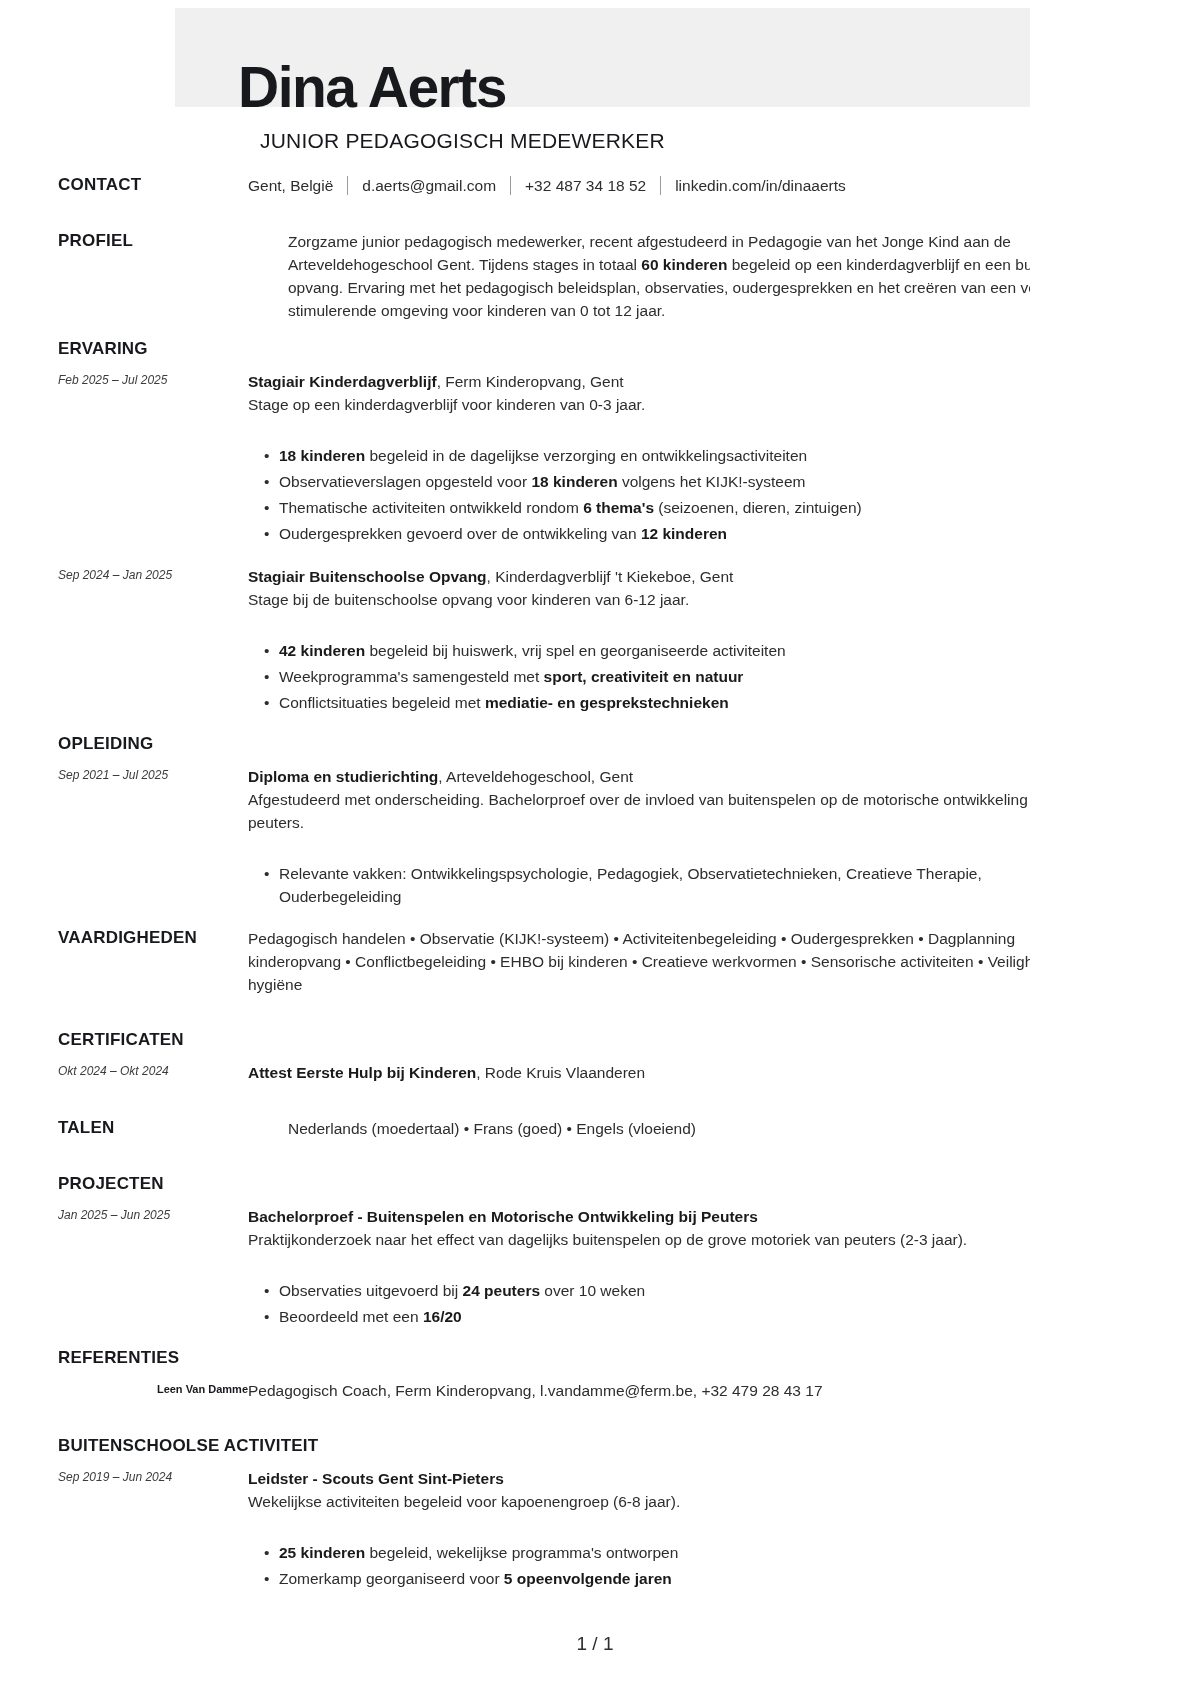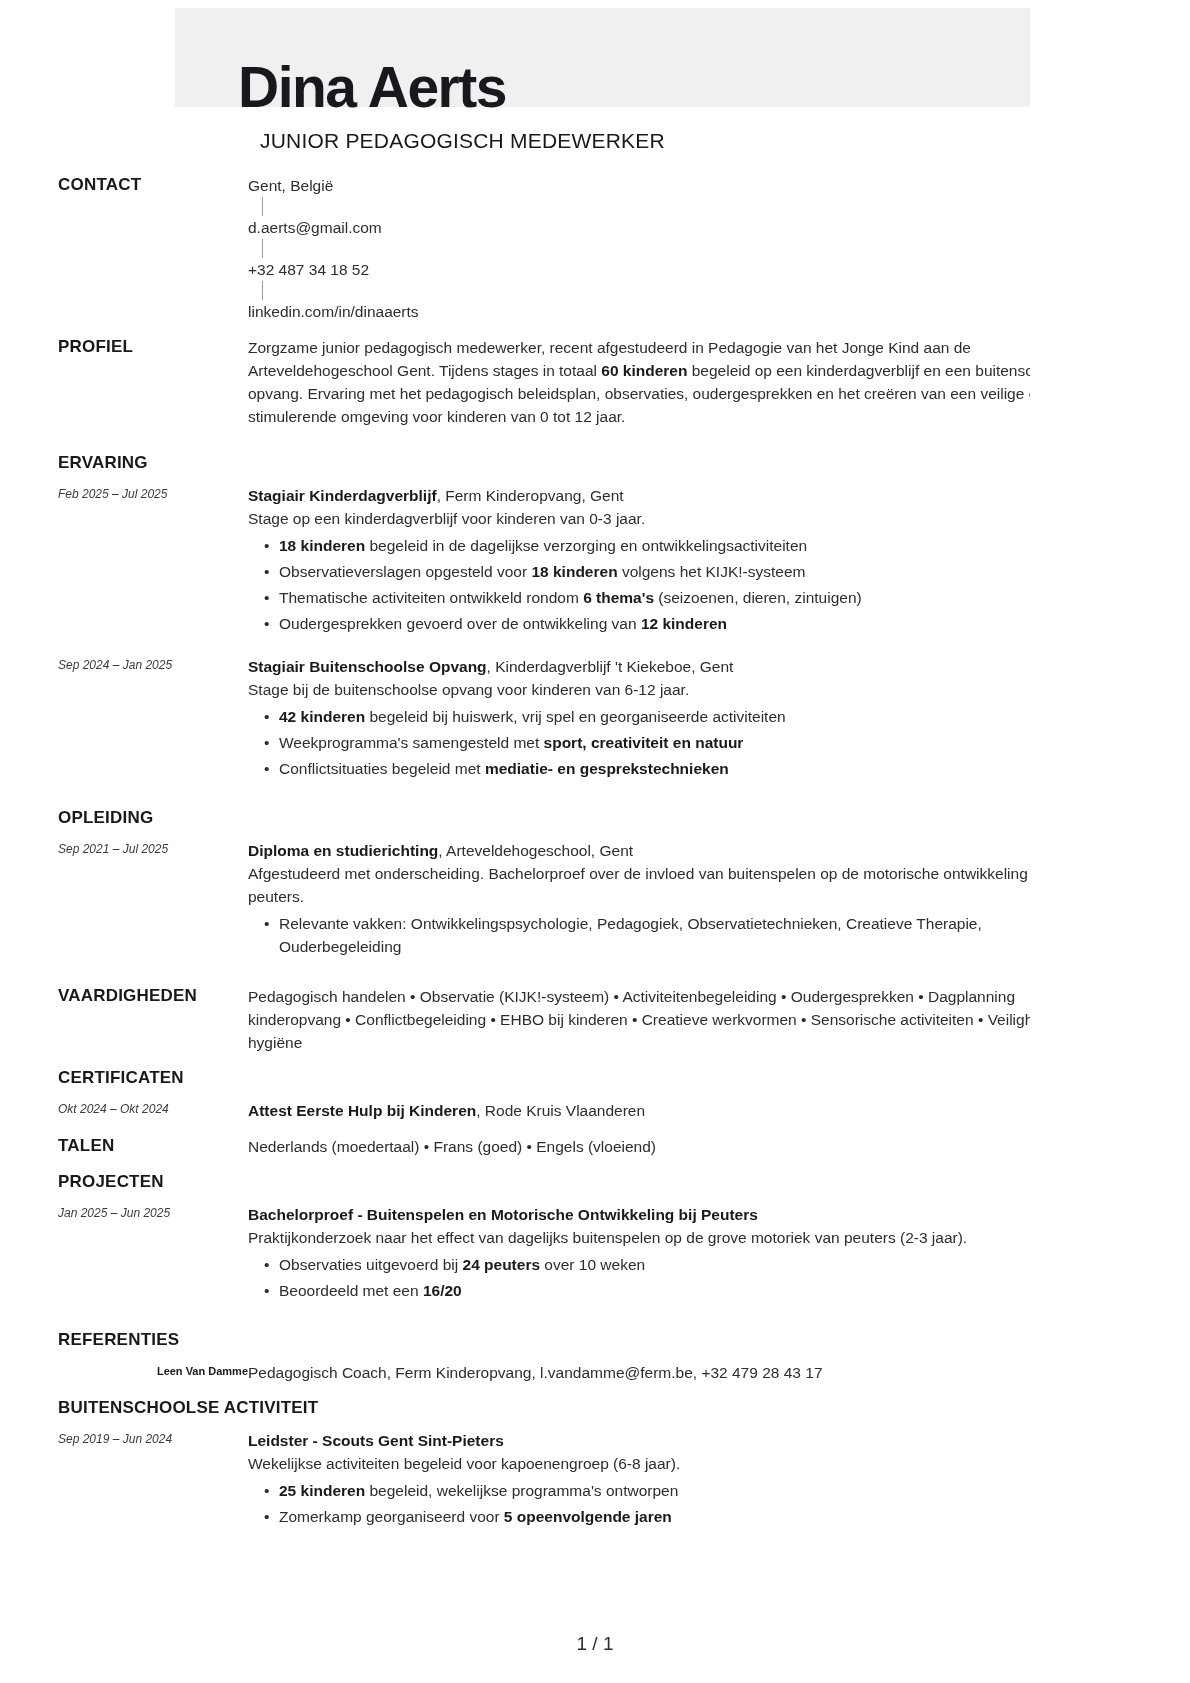--- a/index.html
+++ b/index.html
@@ -18,31 +18,31 @@
   
   .main { position:absolute; left:0; top:174px; width:1190px; }
   .row { display:flex; padding-left:58px; }
   .lcol { flex:0 0 190px; }
   .rcol { width:831px; font-size:15.5px; line-height:23px; color:#2d2d2d; }
   .slabel { margin:0; font-size:17px; font-weight:700; color:#17191d; letter-spacing:0.2px; line-height:21px; }
   .dates { font-size:12px; font-style:italic; color:#3c3c3c; padding-top:3px; }
   .refname { font-size:11px; font-weight:700; color:#17191d; padding-top:4px;text-align:right; }
   p { margin:0; }
   .title b, .rcol b { font-weight:700; color:#1a1a1a; }
-  ul.bullets { list-style:none; margin:4px 0 0 0; padding:0; }
+  ul.bullets { list-style:none; margin:28px 0 0 0; padding:0; }
   ul.bullets li { position:relative; padding-left:31px; margin:0 0 3px 0; }
   ul.bullets li::before { content:"\2022"; position:absolute; left:16px; top:0; color:#2d2d2d; }
 
   
-  .contact-line { display:flex; align-items:flex-start; flex-wrap:wrap;flex-direction:column; }
+  .contact-line { display:flex; align-items:center; flex-wrap:wrap; }
   .sep { display:inline-block; width:1px; height:19px; background:#9a9a9a; margin:0 14px; }
 
   
-  .mt-sec   { margin-top:13px; }
-  .mt-sec-lg{ margin-top:24px; }
+  .mt-sec   { margin-top:33px;gap:40px; }
+  .mt-sec-lg{ margin-top:16px; }
   .mt-entry { margin-top:11px; }
   .mt-entry2{ margin-top:17px; }
 
   .footer { position:absolute; left:0; top:1633px; width:1190px; text-align:center;
             font-size:19px; color:#2e2e2e; }
 </style>
 </head>
 <body>
 
 <div class="page">

